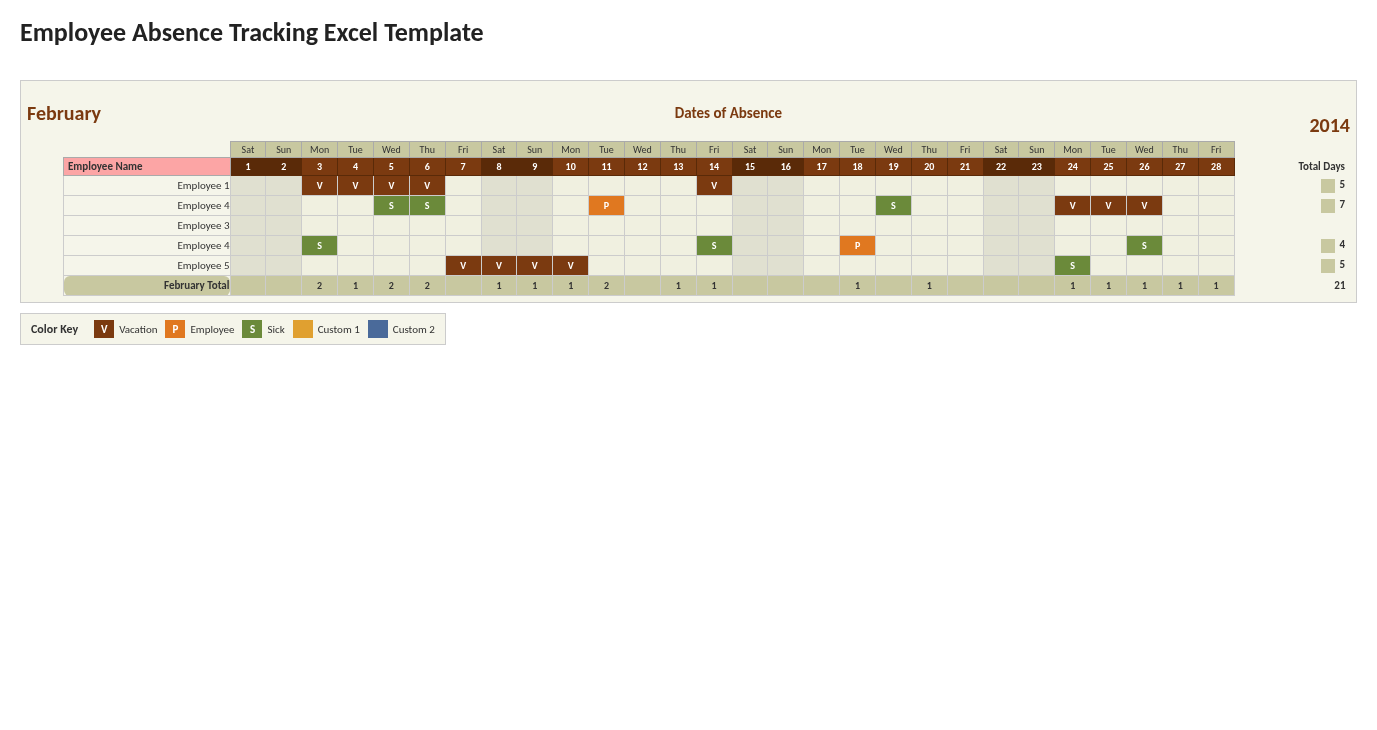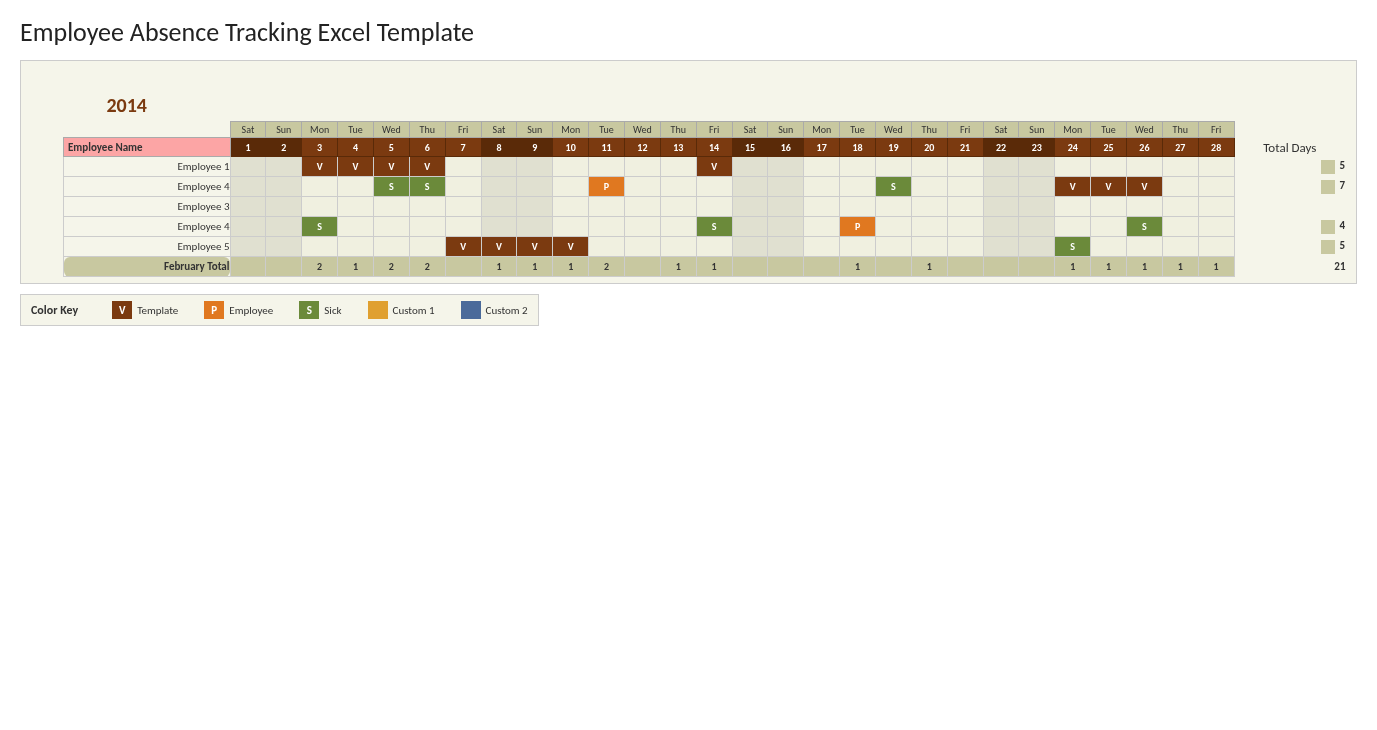--- a/index.html
+++ b/index.html
@@ -4,23 +4,23 @@
   <style>
     * { margin: 0; padding: 0; box-sizing: border-box; }
     body {
       background: #fff;
       font-family: Calibri, Arial, sans-serif;
       font-size: 11px;
       padding: 16px 20px;
     }
     h1 {
       font-size: 26px;
-      font-weight: normal;
+      font-weight: bold;
       color: #222;
-      margin-bottom: 12px;
+      margin-bottom: 32px;
     }
     .tracker-container {
       background: #f5f5ea;
       border: 1px solid #ccc;
       padding: 8px 6px 6px 6px;
     }
     .header-row {
       display: flex;
       align-items: center;
       margin-bottom: 4px;
@@ -107,23 +107,23 @@
       border: 1px solid #aaa;
       font-weight: bold;
       font-size: 11px;
       text-align: left;
       padding-left: 4px;
     }
     thead tr.day-numbers th.total-header {
       background: #f5f5ea;
       color: #333;
       border: none;
-      font-weight: normal;
-      font-size: 13px;
-      text-align: center;
+      font-weight: bold;
+      font-size: 11px;
+      text-align: right;
       padding-right: 4px;
     }
     
     thead tr.day-numbers th.weekend {
       background: #5a2a08;
     }
 
     tbody tr td {
       border: 1px solid #ccc;
       text-align: center;
@@ -194,21 +194,21 @@
       margin-right: 4px;
     }
 
     
     .color-key {
       display: flex;
       align-items: center;
       margin-top: 10px;
       background: #f5f5ea;
       padding: 6px 10px;
-      gap: 26px;
+      gap: 8px;
       border: 1px solid #ccc;
       width: fit-content;
     }
     .color-key-label {
       font-weight: bold;
       font-size: 12px;
       color: #333;
       margin-right: 8px;
     }
     .key-item {
@@ -236,20 +236,22 @@
       height: 18px;
     }
   </style>
 </head>
 <body>
 
 <h1>Employee Absence Tracking Excel Template</h1>
 
 <div class="tracker-container">
   <div class="header-row">
+    <div class="month-label">February</div>
+    <div class="dates-of-absence-title">Dates of Absence</div>
     <div class="year-label">2014</div>
   </div>
 
   <div class="table-wrapper">
     <table>
       <thead>
         <tr class="day-names" id="day-names-row">
           <th class="name-header name-col"></th>
 
           <th class="day-col">Sat</th>
@@ -511,21 +513,21 @@
           </tr>
         </tbody>
     </table>
   </div>
 </div>
 
 <div class="color-key" id="color-key-container">
   <span class="color-key-label">Color Key</span>
 <div class="key-item">
       <span class="key-badge" style="background: rgb(123, 58, 16);">V</span>
-      <span class="key-text">Template</span>
+      <span class="key-text">Vacation</span>
     </div>
     <div class="key-item">
       <span class="key-badge" style="background: rgb(224, 120, 32);">P</span>
       <span class="key-text">Employee</span>
     </div>
     <div class="key-item">
       <span class="key-badge" style="background: rgb(107, 138, 58);">S</span>
       <span class="key-text">Sick</span>
     </div>
     <div class="key-item">

